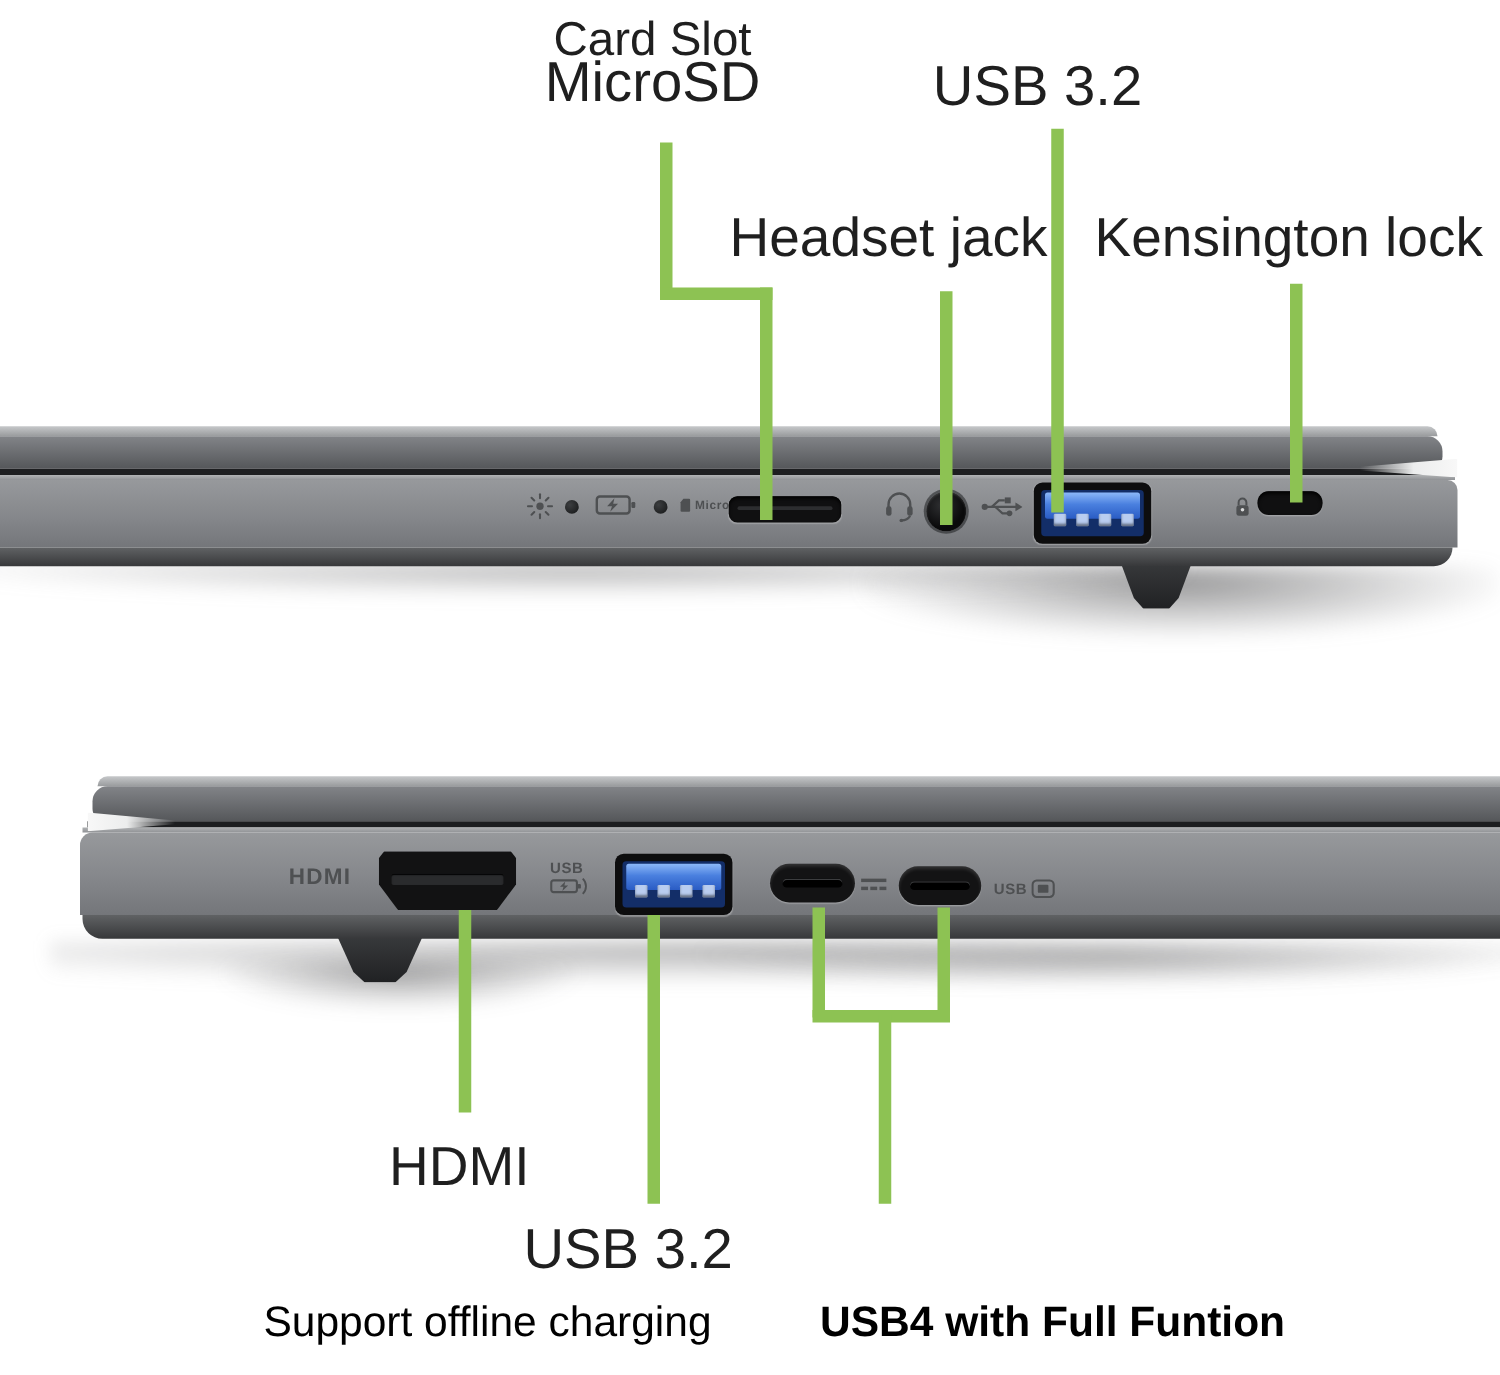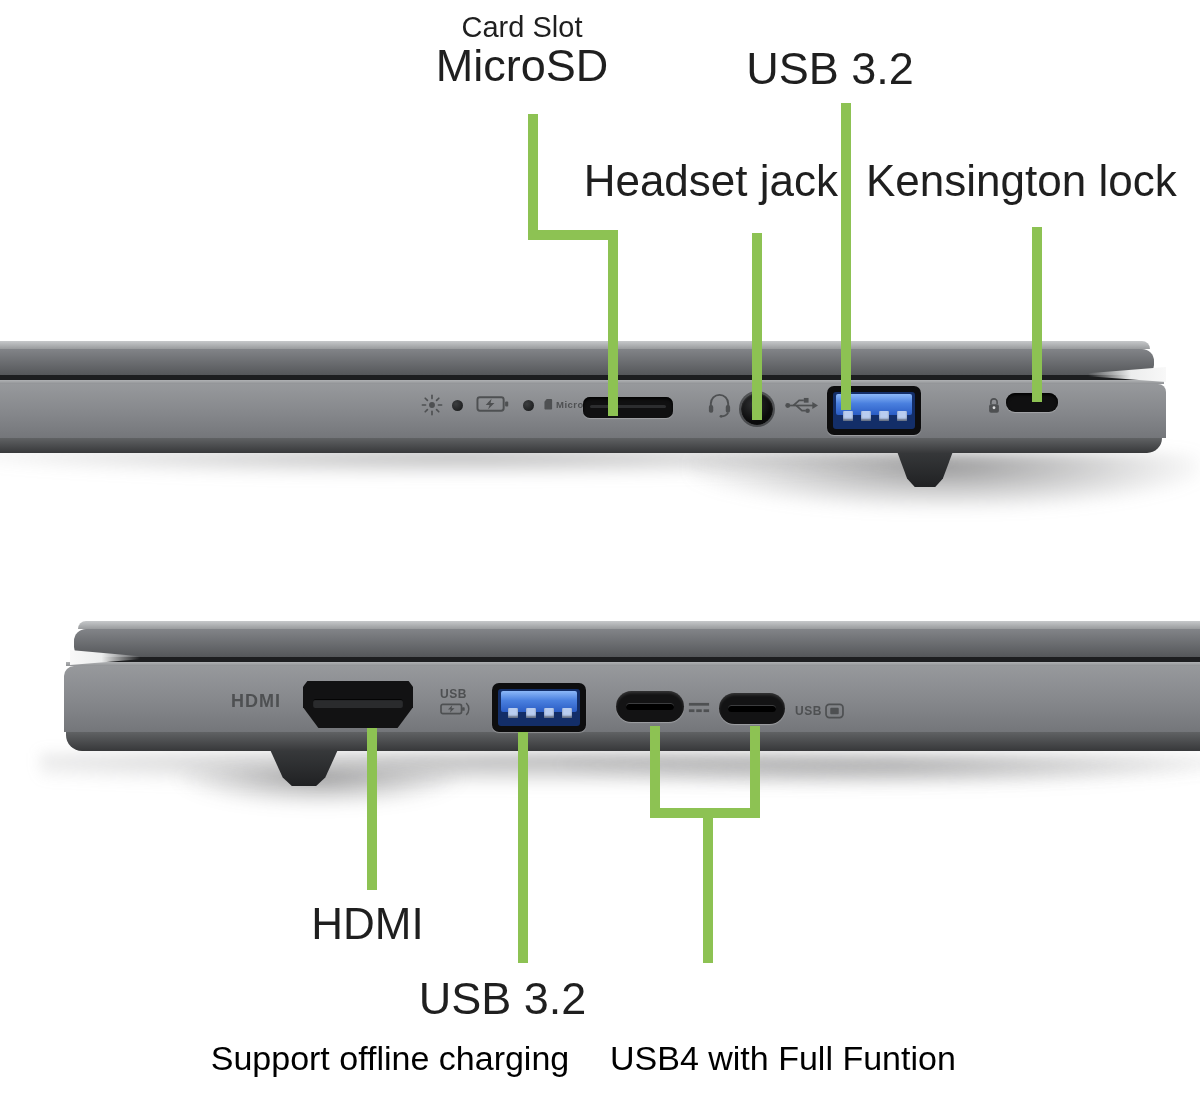--- a/index.html
+++ b/index.html
@@ -2,24 +2,24 @@
 <html><head>
 <meta charset="utf-8">
 <style>
   html,body{margin:0;padding:0;background:#fff;}
   #canvas{
     position:relative;width:1200px;height:1100px;background:#ffffff;
     overflow:hidden;font-family:"Liberation Sans",sans-serif;
   }
   .abs{position:absolute;}
   
-  .lbl{position:absolute;color:#1f1f1f;font-weight:500;line-height:1.08;white-space:nowrap;}
+  .lbl{position:absolute;color:#1f1f1f;font-weight:500;line-height:1.08;white-space:nowrap;text-align:center;}
   .lbl-big{font-size:45px;}
-  .lbl-med{font-size:44px;}
-  .lbl-small{font-size:29px;}
+  .lbl-med{font-size:44px;margin-top:10px;}
+  .lbl-small{font-size:38px;}
   .lbl-sub{font-size:34px;font-weight:400;color:#000000;}
   .tc{text-align:center;}
   .tr{text-align:right;}
   
   .gline{position:absolute;background:#8dc253;z-index:40;}
   
   .lid-top{background:linear-gradient(180deg,#c6c8ca,#999b9d);}
   .lid-face{background:linear-gradient(180deg,#828488,#55575a);}
   .seam{background:#1d1e20;}
   .base-edge{background:linear-gradient(180deg,#b0b2b4,#909295);}
@@ -247,15 +247,15 @@
   <div class="gline" style="left:367px;top:728px;width:10px;height:162px;"></div>
   <div class="gline" style="left:518px;top:732px;width:10px;height:231px;"></div>
   <div class="gline" style="left:650px;top:726px;width:10px;height:88px;"></div>
   <div class="gline" style="left:750px;top:726px;width:10px;height:88px;"></div>
   <div class="gline" style="left:650px;top:808px;width:110px;height:10px;"></div>
   <div class="gline" style="left:703px;top:812px;width:10px;height:151px;"></div>
 
   <div class="lbl lbl-med tc" style="left:280px;top:900px;width:175px;">HDMI</div>
   <div class="lbl lbl-big tc" style="left:400px;top:975px;width:205px;">USB 3.2</div>
   <div class="lbl lbl-sub tc" style="left:150px;top:1040px;width:480px;">Support offline charging</div>
-  <div class="lbl lbl-sub" style="left:610px;top:1040px;">USB4 with Full Funtion</div>
+  <div class="lbl lbl-sub" style="left:656px;top:1040px;font-weight:bold;">USB4 with Full Funtion</div>
 
 </div>
 
 </body></html>

